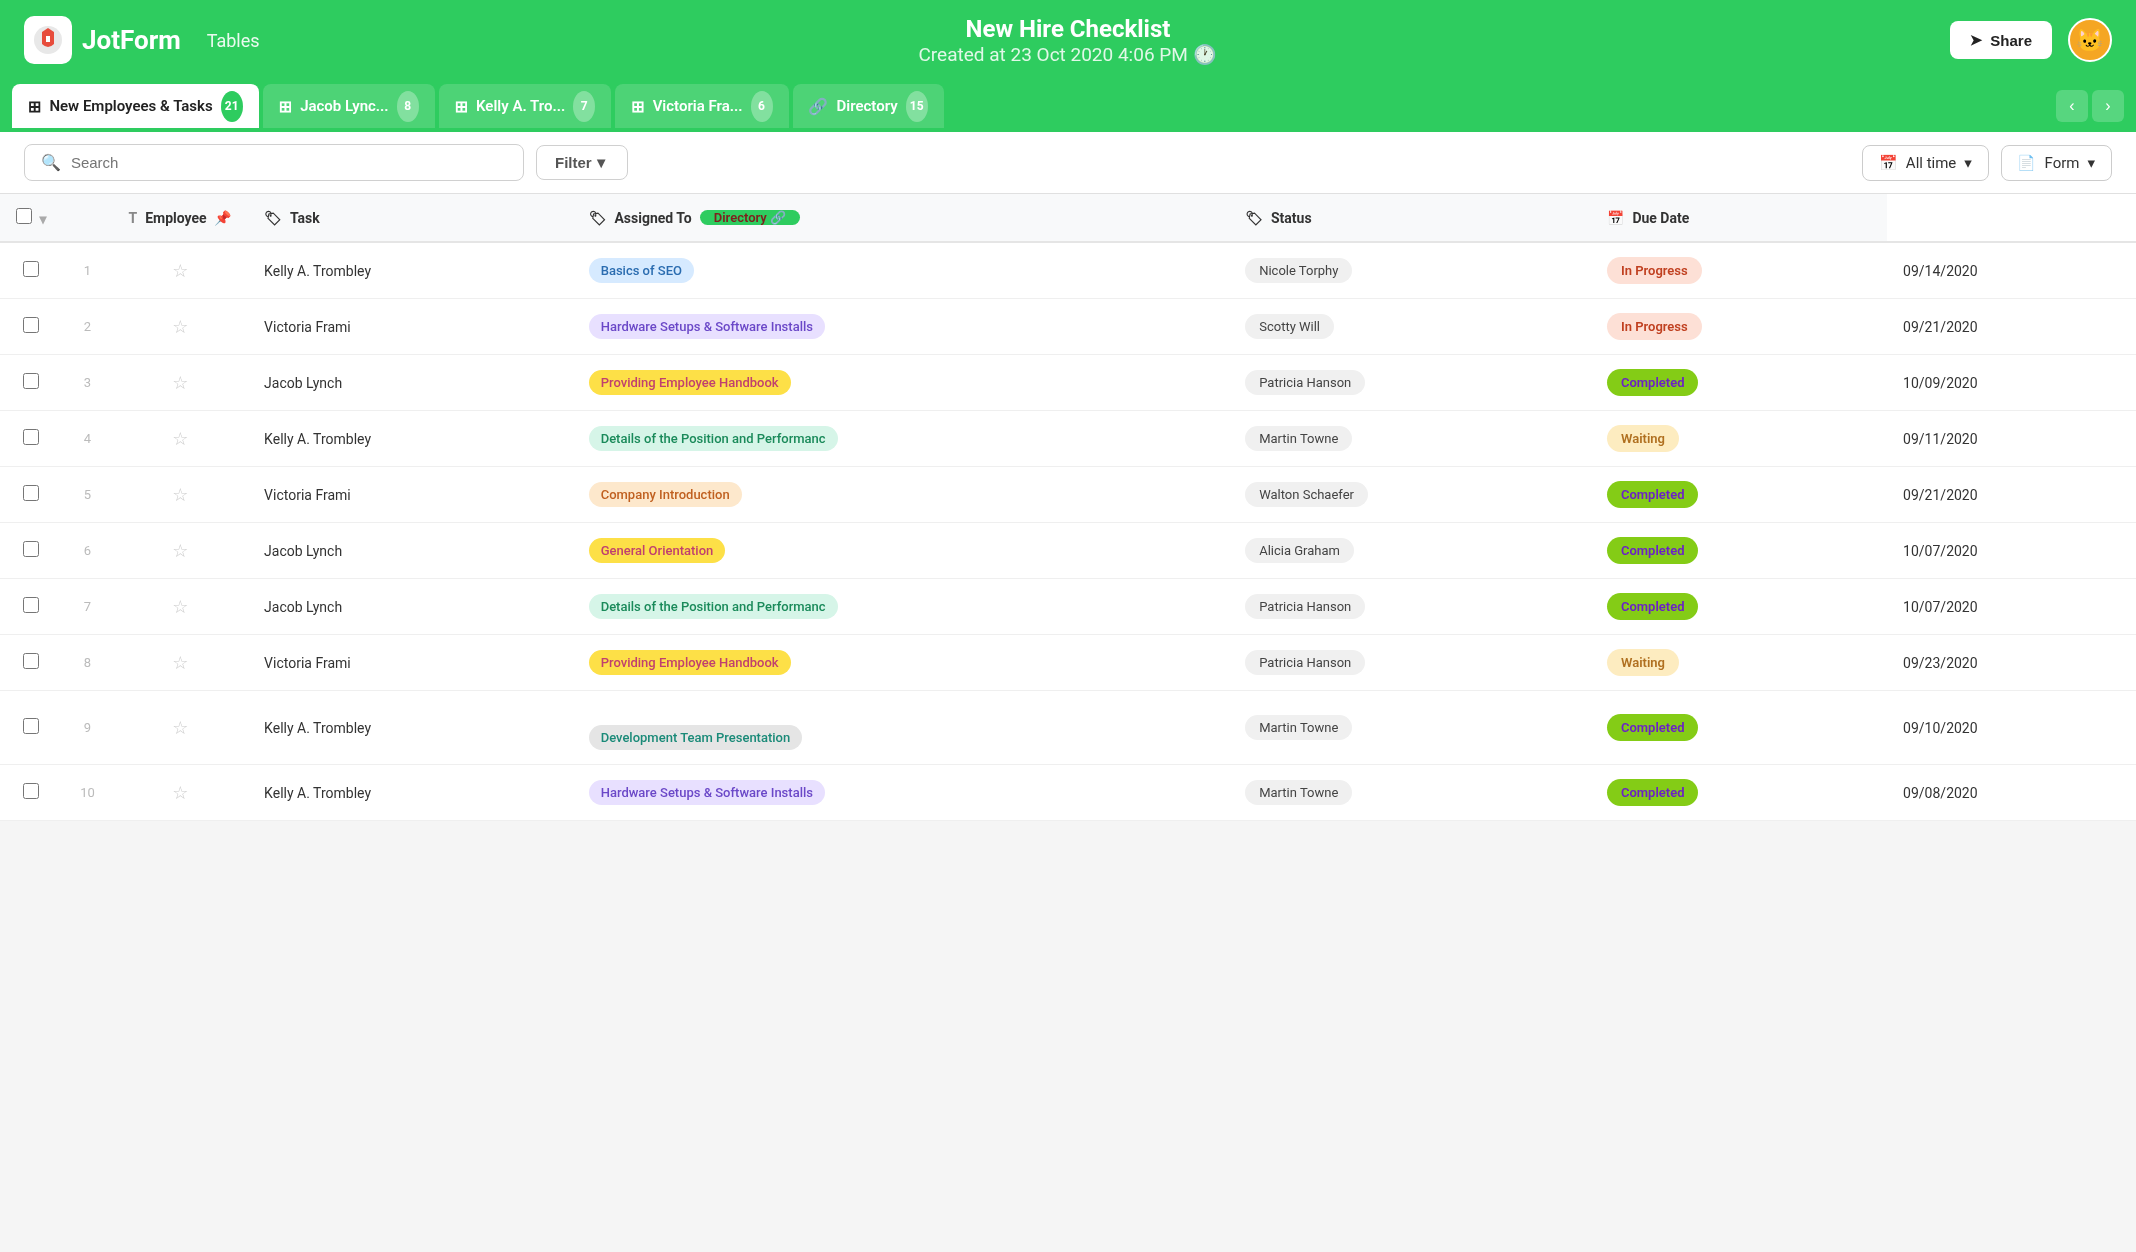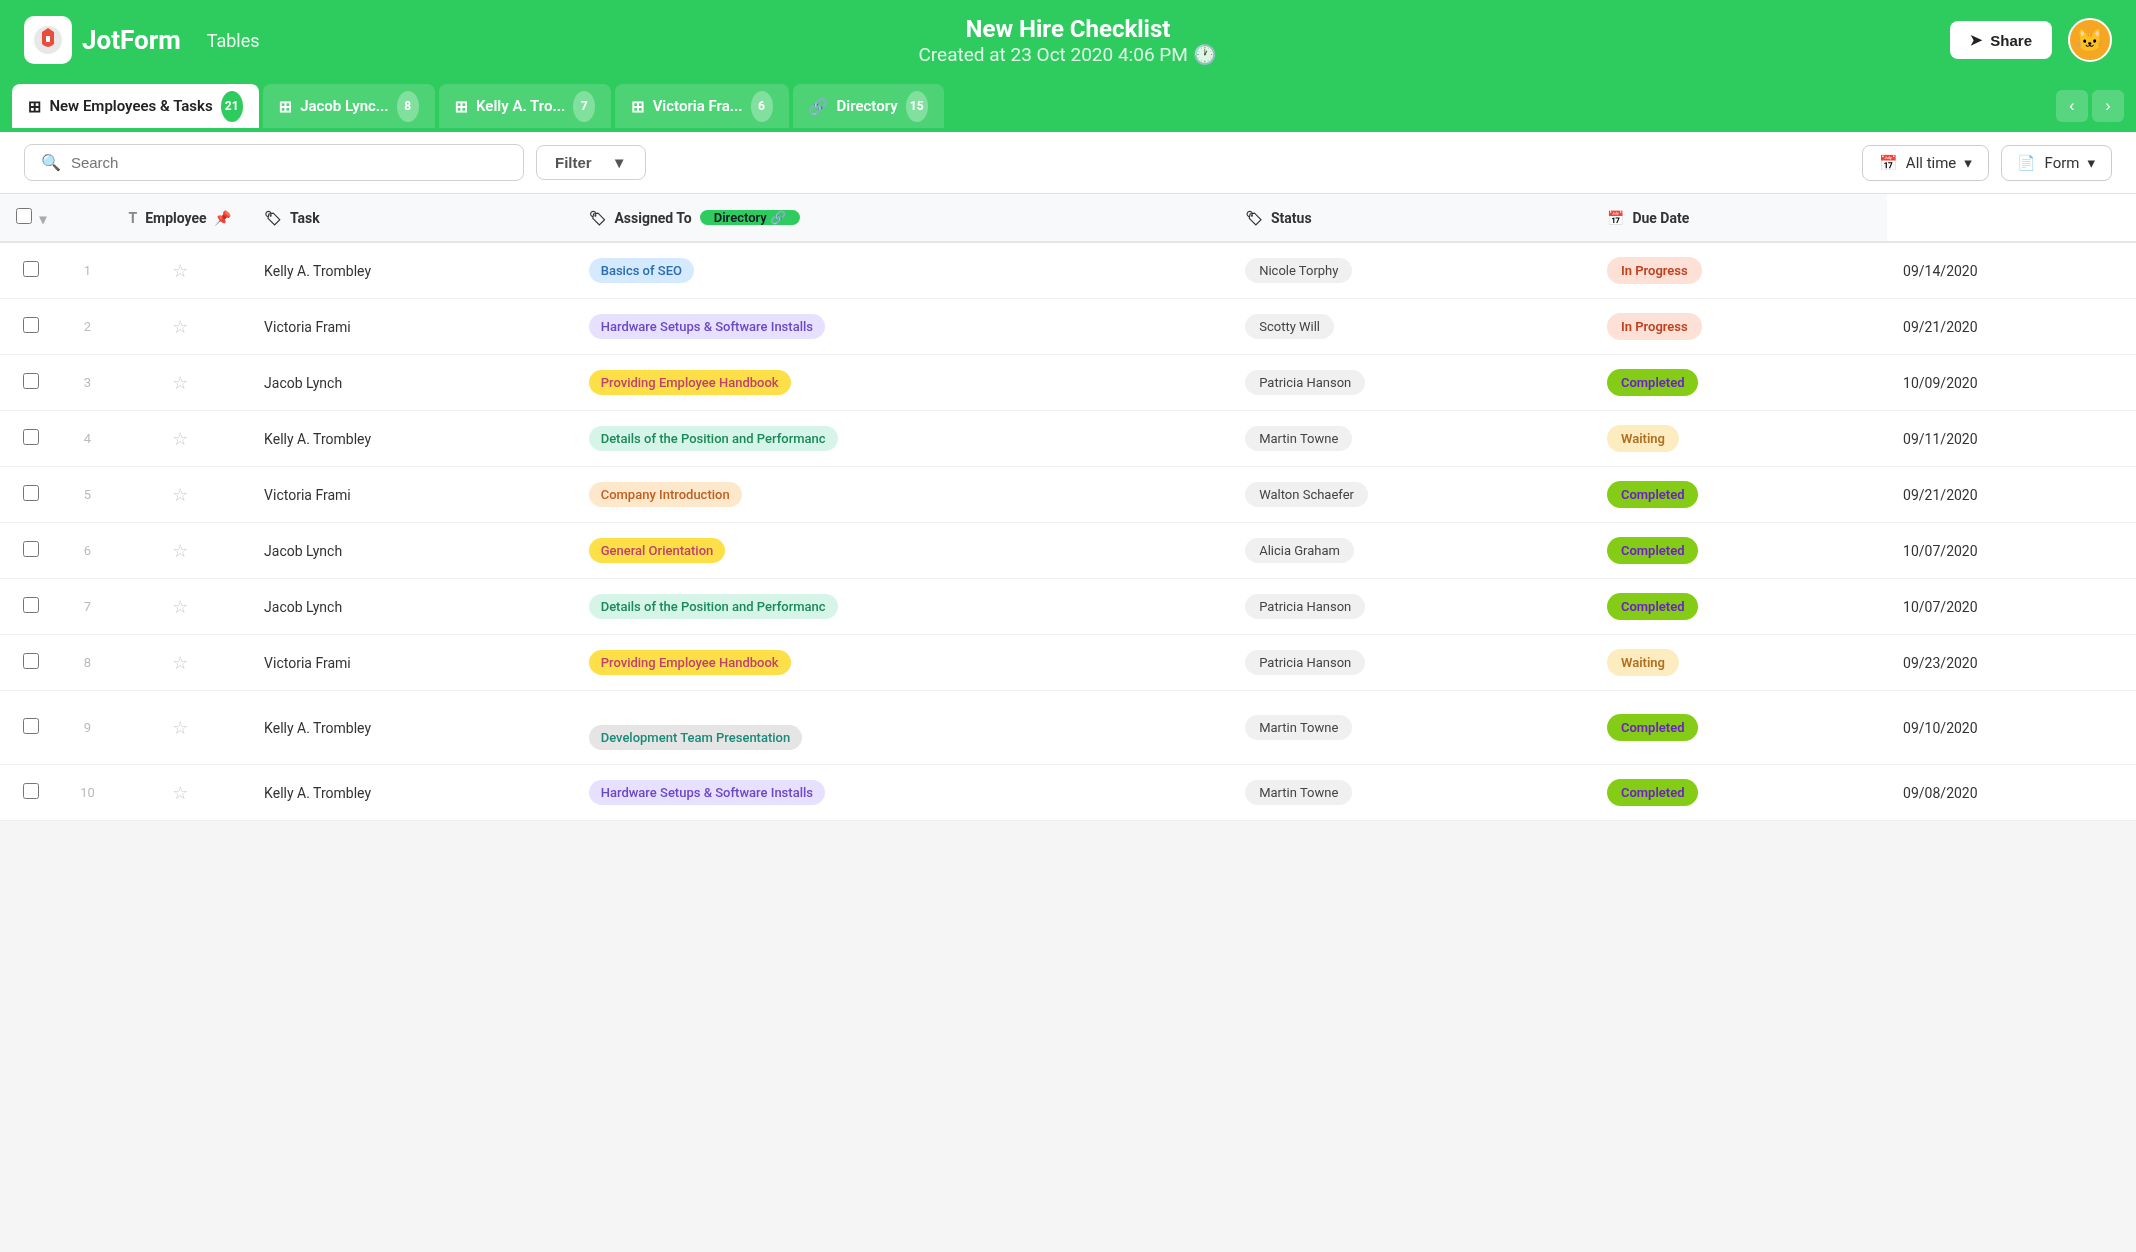--- a/index.html
+++ b/index.html
@@ -191,21 +191,21 @@
       border: 1.5px solid #d0d0d0;
       border-radius: 8px;
       padding: 8px 18px;
       background: white;
       font-size: 15px;
       font-weight: 600;
       color: #555;
       cursor: pointer;
       display: flex;
       align-items: center;
-      gap: 20px;
+      gap: 2px;
     }
     .toolbar-right {
       margin-left: auto;
       display: flex;
       gap: 12px;
     }
     .toolbar-select {
       border: 1.5px solid #ccc;
       border-radius: 8px;
       padding: 8px 16px;
@@ -306,21 +306,21 @@
     }
 
     
     .col-header {
       display: flex;
       align-items: center;
       gap: 8px;
     }
     .directory-badge {
       background: #2ecc5f;
-      color: #0f172a;
+      color: #7f1d1d;
       border-radius: 20px;
       padding: 0 14px;
       font-size: 13px;
       font-weight: 600;
       display: flex;
       align-items: center;
       gap: 6px;
     }
   </style>
 </head>

